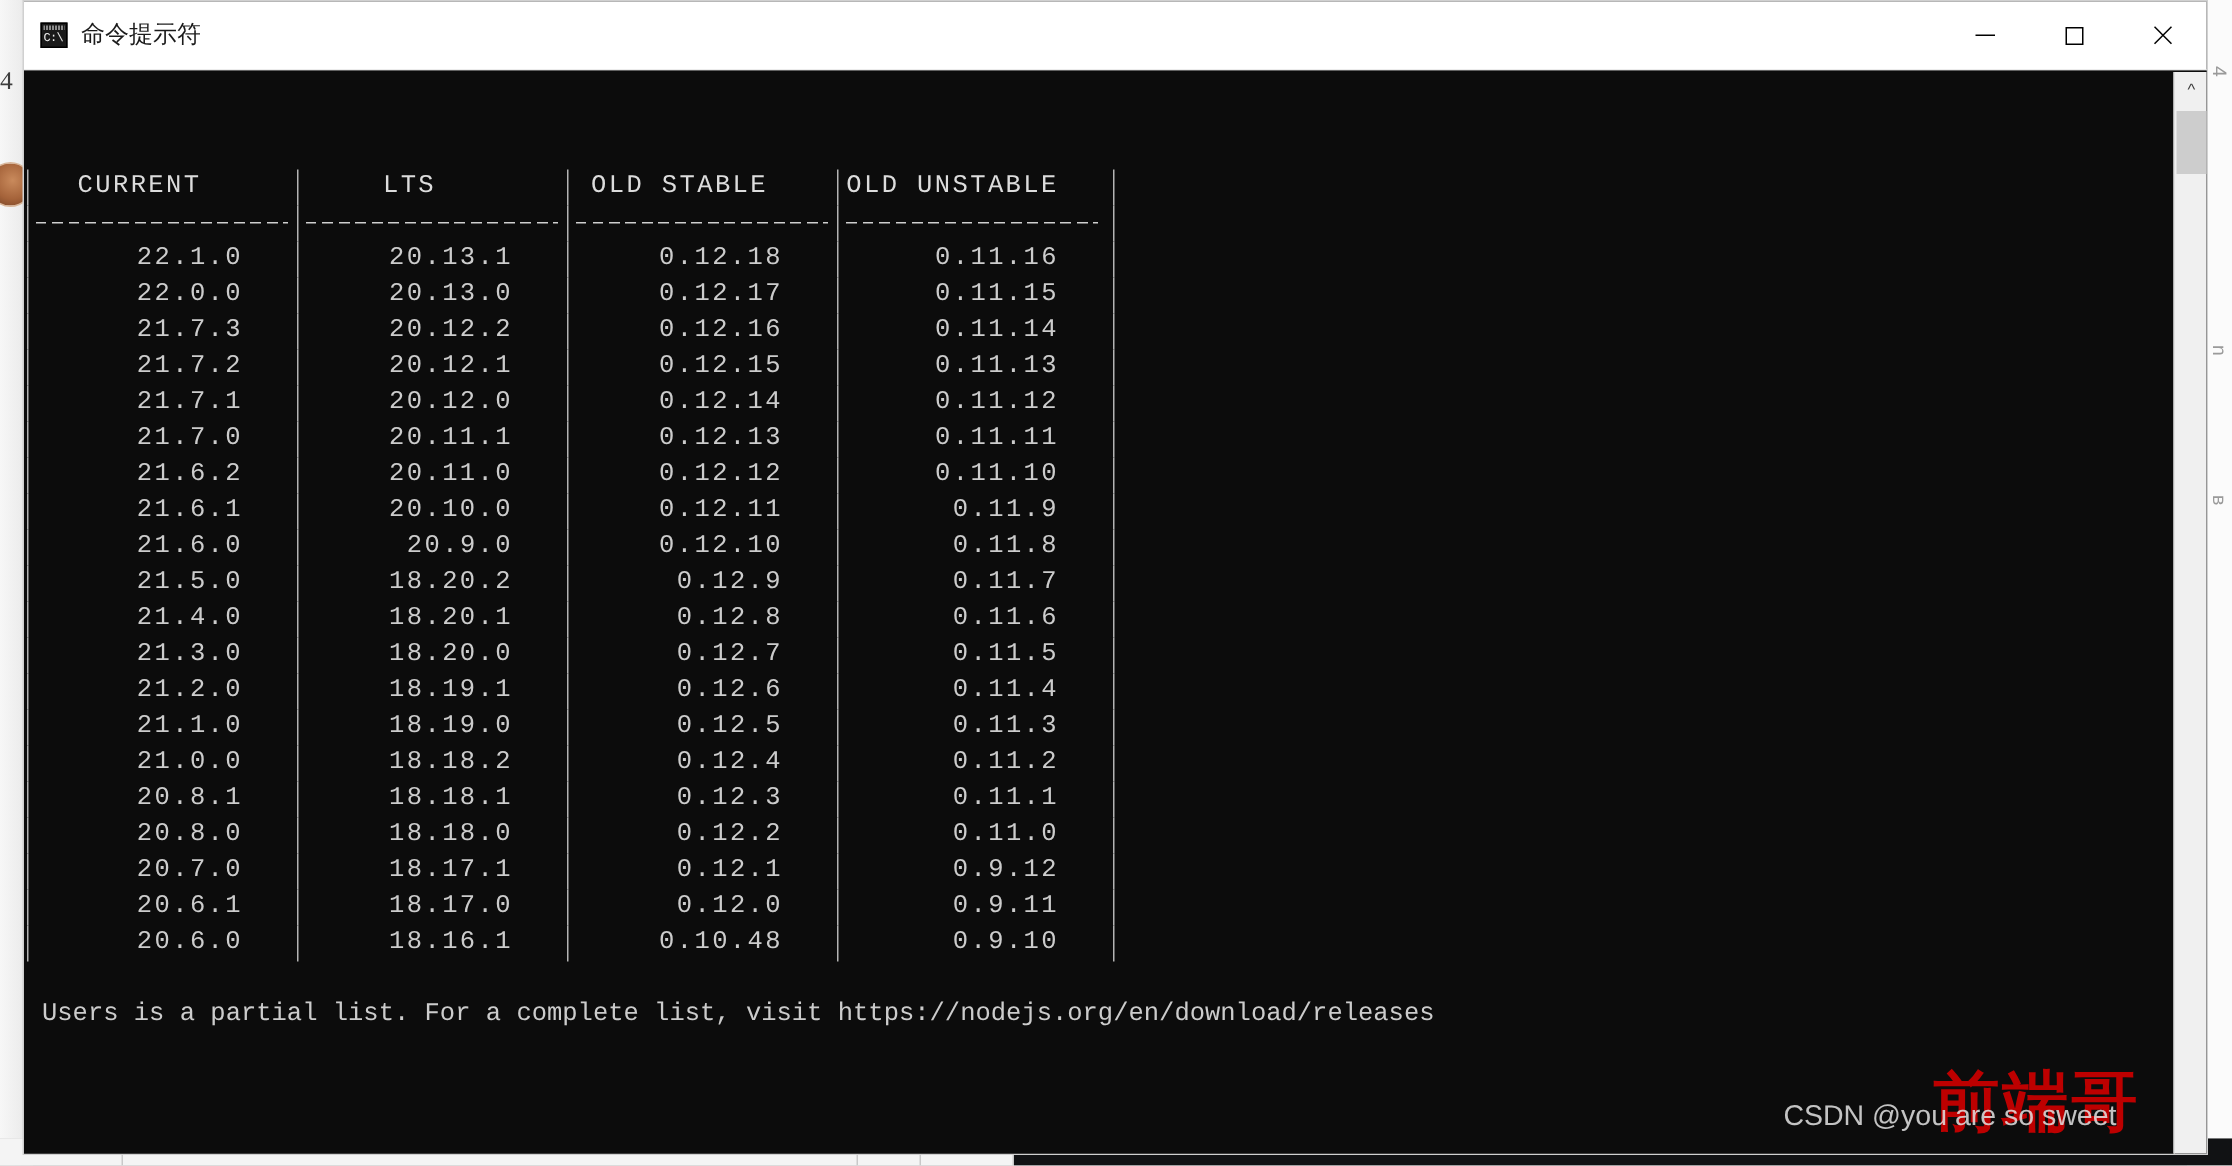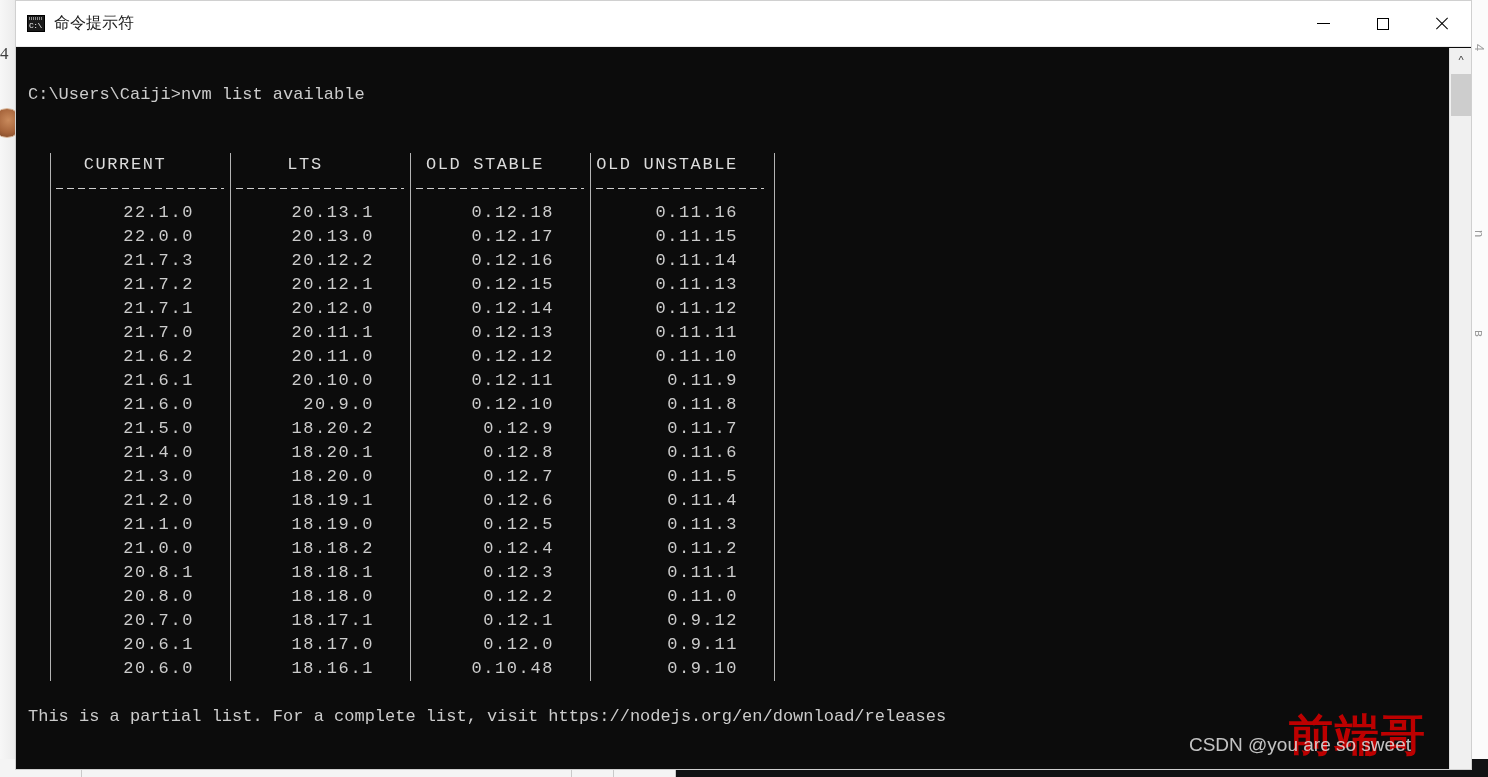--- a/index.html
+++ b/index.html
@@ -110,21 +110,21 @@
     font-family: "Liberation Mono", "DejaVu Sans Mono", monospace;
     font-size: 17px;
     line-height: 24px;
     padding: 12px 0 0 0;
     overflow: hidden;
   }
   .term-line { white-space: pre; padding-left: 12px; }
   .spacer { height: 24px; }
 
   
-  .table { position: relative; margin-top: 22px; padding-left: 32px; }
+  .table { position: relative; margin-top: 6px; }
   .tbl-row { position: relative; height: 24px; white-space: pre; }
   .col {
     position: absolute; top: 0;
     text-align: right;
     font-family: "Liberation Mono", "DejaVu Sans Mono", monospace;
     font-size: 17px; line-height: 24px;
     letter-spacing: 1.6px;
   }
   .hdr { color: #dcdcdc; text-align: center; }
   .pipe {
@@ -206,21 +206,20 @@
         </div>
         <div class="winbtn close">
           <span class="glyph-close"></span>
         </div>
       </div>
     </div>
 
     <div class="term">
 
       <div class="spacer"></div>
-      <div class="term-line">C:\Users\Caiji&gt;nvm list available</div>
       <div class="spacer"></div>
 
       <div class="table" id="nvm-table">
           <div class="tbl-row"><span class="col hdr" style="left: 8px; width: 138px;">CURRENT</span><span class="col hdr" style="left: 188px; width: 138px;">LTS</span><span class="col hdr" style="left: 368px; width: 138px;">OLD STABLE</span><span class="col hdr" style="left: 548px; width: 142px;">OLD UNSTABLE</span><span class="pipe" style="left: 2px;"></span><span class="pipe" style="left: 182px;"></span><span class="pipe" style="left: 362px;"></span><span class="pipe" style="left: 542px;"></span><span class="pipe" style="left: 726px;"></span></div>
           <div class="tbl-row"><span class="dashline" style="left: 8px; width: 168px;"></span><span class="dashline" style="left: 188px; width: 168px;"></span><span class="dashline" style="left: 368px; width: 168px;"></span><span class="dashline" style="left: 548px; width: 168px;"></span><span class="pipe" style="left: 2px;"></span><span class="pipe" style="left: 182px;"></span><span class="pipe" style="left: 362px;"></span><span class="pipe" style="left: 542px;"></span><span class="pipe" style="left: 726px;"></span></div>
           <div class="tbl-row"><span class="col" style="left: 8px; width: 138px;">22.1.0</span><span class="col" style="left: 188px; width: 138px;">20.13.1</span><span class="col" style="left: 368px; width: 138px;">0.12.18</span><span class="col" style="left: 548px; width: 142px;">0.11.16</span><span class="pipe" style="left: 2px;"></span><span class="pipe" style="left: 182px;"></span><span class="pipe" style="left: 362px;"></span><span class="pipe" style="left: 542px;"></span><span class="pipe" style="left: 726px;"></span></div>
           <div class="tbl-row"><span class="col" style="left: 8px; width: 138px;">22.0.0</span><span class="col" style="left: 188px; width: 138px;">20.13.0</span><span class="col" style="left: 368px; width: 138px;">0.12.17</span><span class="col" style="left: 548px; width: 142px;">0.11.15</span><span class="pipe" style="left: 2px;"></span><span class="pipe" style="left: 182px;"></span><span class="pipe" style="left: 362px;"></span><span class="pipe" style="left: 542px;"></span><span class="pipe" style="left: 726px;"></span></div>
           <div class="tbl-row"><span class="col" style="left: 8px; width: 138px;">21.7.3</span><span class="col" style="left: 188px; width: 138px;">20.12.2</span><span class="col" style="left: 368px; width: 138px;">0.12.16</span><span class="col" style="left: 548px; width: 142px;">0.11.14</span><span class="pipe" style="left: 2px;"></span><span class="pipe" style="left: 182px;"></span><span class="pipe" style="left: 362px;"></span><span class="pipe" style="left: 542px;"></span><span class="pipe" style="left: 726px;"></span></div>
           <div class="tbl-row"><span class="col" style="left: 8px; width: 138px;">21.7.2</span><span class="col" style="left: 188px; width: 138px;">20.12.1</span><span class="col" style="left: 368px; width: 138px;">0.12.15</span><span class="col" style="left: 548px; width: 142px;">0.11.13</span><span class="pipe" style="left: 2px;"></span><span class="pipe" style="left: 182px;"></span><span class="pipe" style="left: 362px;"></span><span class="pipe" style="left: 542px;"></span><span class="pipe" style="left: 726px;"></span></div>
           <div class="tbl-row"><span class="col" style="left: 8px; width: 138px;">21.7.1</span><span class="col" style="left: 188px; width: 138px;">20.12.0</span><span class="col" style="left: 368px; width: 138px;">0.12.14</span><span class="col" style="left: 548px; width: 142px;">0.11.12</span><span class="pipe" style="left: 2px;"></span><span class="pipe" style="left: 182px;"></span><span class="pipe" style="left: 362px;"></span><span class="pipe" style="left: 542px;"></span><span class="pipe" style="left: 726px;"></span></div>
@@ -235,21 +234,21 @@
           <div class="tbl-row"><span class="col" style="left: 8px; width: 138px;">21.1.0</span><span class="col" style="left: 188px; width: 138px;">18.19.0</span><span class="col" style="left: 368px; width: 138px;">0.12.5</span><span class="col" style="left: 548px; width: 142px;">0.11.3</span><span class="pipe" style="left: 2px;"></span><span class="pipe" style="left: 182px;"></span><span class="pipe" style="left: 362px;"></span><span class="pipe" style="left: 542px;"></span><span class="pipe" style="left: 726px;"></span></div>
           <div class="tbl-row"><span class="col" style="left: 8px; width: 138px;">21.0.0</span><span class="col" style="left: 188px; width: 138px;">18.18.2</span><span class="col" style="left: 368px; width: 138px;">0.12.4</span><span class="col" style="left: 548px; width: 142px;">0.11.2</span><span class="pipe" style="left: 2px;"></span><span class="pipe" style="left: 182px;"></span><span class="pipe" style="left: 362px;"></span><span class="pipe" style="left: 542px;"></span><span class="pipe" style="left: 726px;"></span></div>
           <div class="tbl-row"><span class="col" style="left: 8px; width: 138px;">20.8.1</span><span class="col" style="left: 188px; width: 138px;">18.18.1</span><span class="col" style="left: 368px; width: 138px;">0.12.3</span><span class="col" style="left: 548px; width: 142px;">0.11.1</span><span class="pipe" style="left: 2px;"></span><span class="pipe" style="left: 182px;"></span><span class="pipe" style="left: 362px;"></span><span class="pipe" style="left: 542px;"></span><span class="pipe" style="left: 726px;"></span></div>
           <div class="tbl-row"><span class="col" style="left: 8px; width: 138px;">20.8.0</span><span class="col" style="left: 188px; width: 138px;">18.18.0</span><span class="col" style="left: 368px; width: 138px;">0.12.2</span><span class="col" style="left: 548px; width: 142px;">0.11.0</span><span class="pipe" style="left: 2px;"></span><span class="pipe" style="left: 182px;"></span><span class="pipe" style="left: 362px;"></span><span class="pipe" style="left: 542px;"></span><span class="pipe" style="left: 726px;"></span></div>
           <div class="tbl-row"><span class="col" style="left: 8px; width: 138px;">20.7.0</span><span class="col" style="left: 188px; width: 138px;">18.17.1</span><span class="col" style="left: 368px; width: 138px;">0.12.1</span><span class="col" style="left: 548px; width: 142px;">0.9.12</span><span class="pipe" style="left: 2px;"></span><span class="pipe" style="left: 182px;"></span><span class="pipe" style="left: 362px;"></span><span class="pipe" style="left: 542px;"></span><span class="pipe" style="left: 726px;"></span></div>
           <div class="tbl-row"><span class="col" style="left: 8px; width: 138px;">20.6.1</span><span class="col" style="left: 188px; width: 138px;">18.17.0</span><span class="col" style="left: 368px; width: 138px;">0.12.0</span><span class="col" style="left: 548px; width: 142px;">0.9.11</span><span class="pipe" style="left: 2px;"></span><span class="pipe" style="left: 182px;"></span><span class="pipe" style="left: 362px;"></span><span class="pipe" style="left: 542px;"></span><span class="pipe" style="left: 726px;"></span></div>
           <div class="tbl-row"><span class="col" style="left: 8px; width: 138px;">20.6.0</span><span class="col" style="left: 188px; width: 138px;">18.16.1</span><span class="col" style="left: 368px; width: 138px;">0.10.48</span><span class="col" style="left: 548px; width: 142px;">0.9.10</span><span class="pipe" style="left: 2px;"></span><span class="pipe" style="left: 182px;"></span><span class="pipe" style="left: 362px;"></span><span class="pipe" style="left: 542px;"></span><span class="pipe" style="left: 726px;"></span></div>
         </div>
 
       <div class="spacer"></div>
-      <div class="footer-note">This is a partial list. For a complete list, visit https://nodejs.org/en/download/releases</div>
+      <div class="footer-note">Users is a partial list. For a complete list, visit https://nodejs.org/en/download/releases</div>
       <div class="spacer"></div>
 
       <div class="wm-cn">前端哥</div>
       <div class="wm-csdn">CSDN @you are so sweet</div>
     </div>
 
     <div class="scrollbar">
       <div class="sb-up">^</div>
       <div class="sb-thumb"></div>
     </div>

